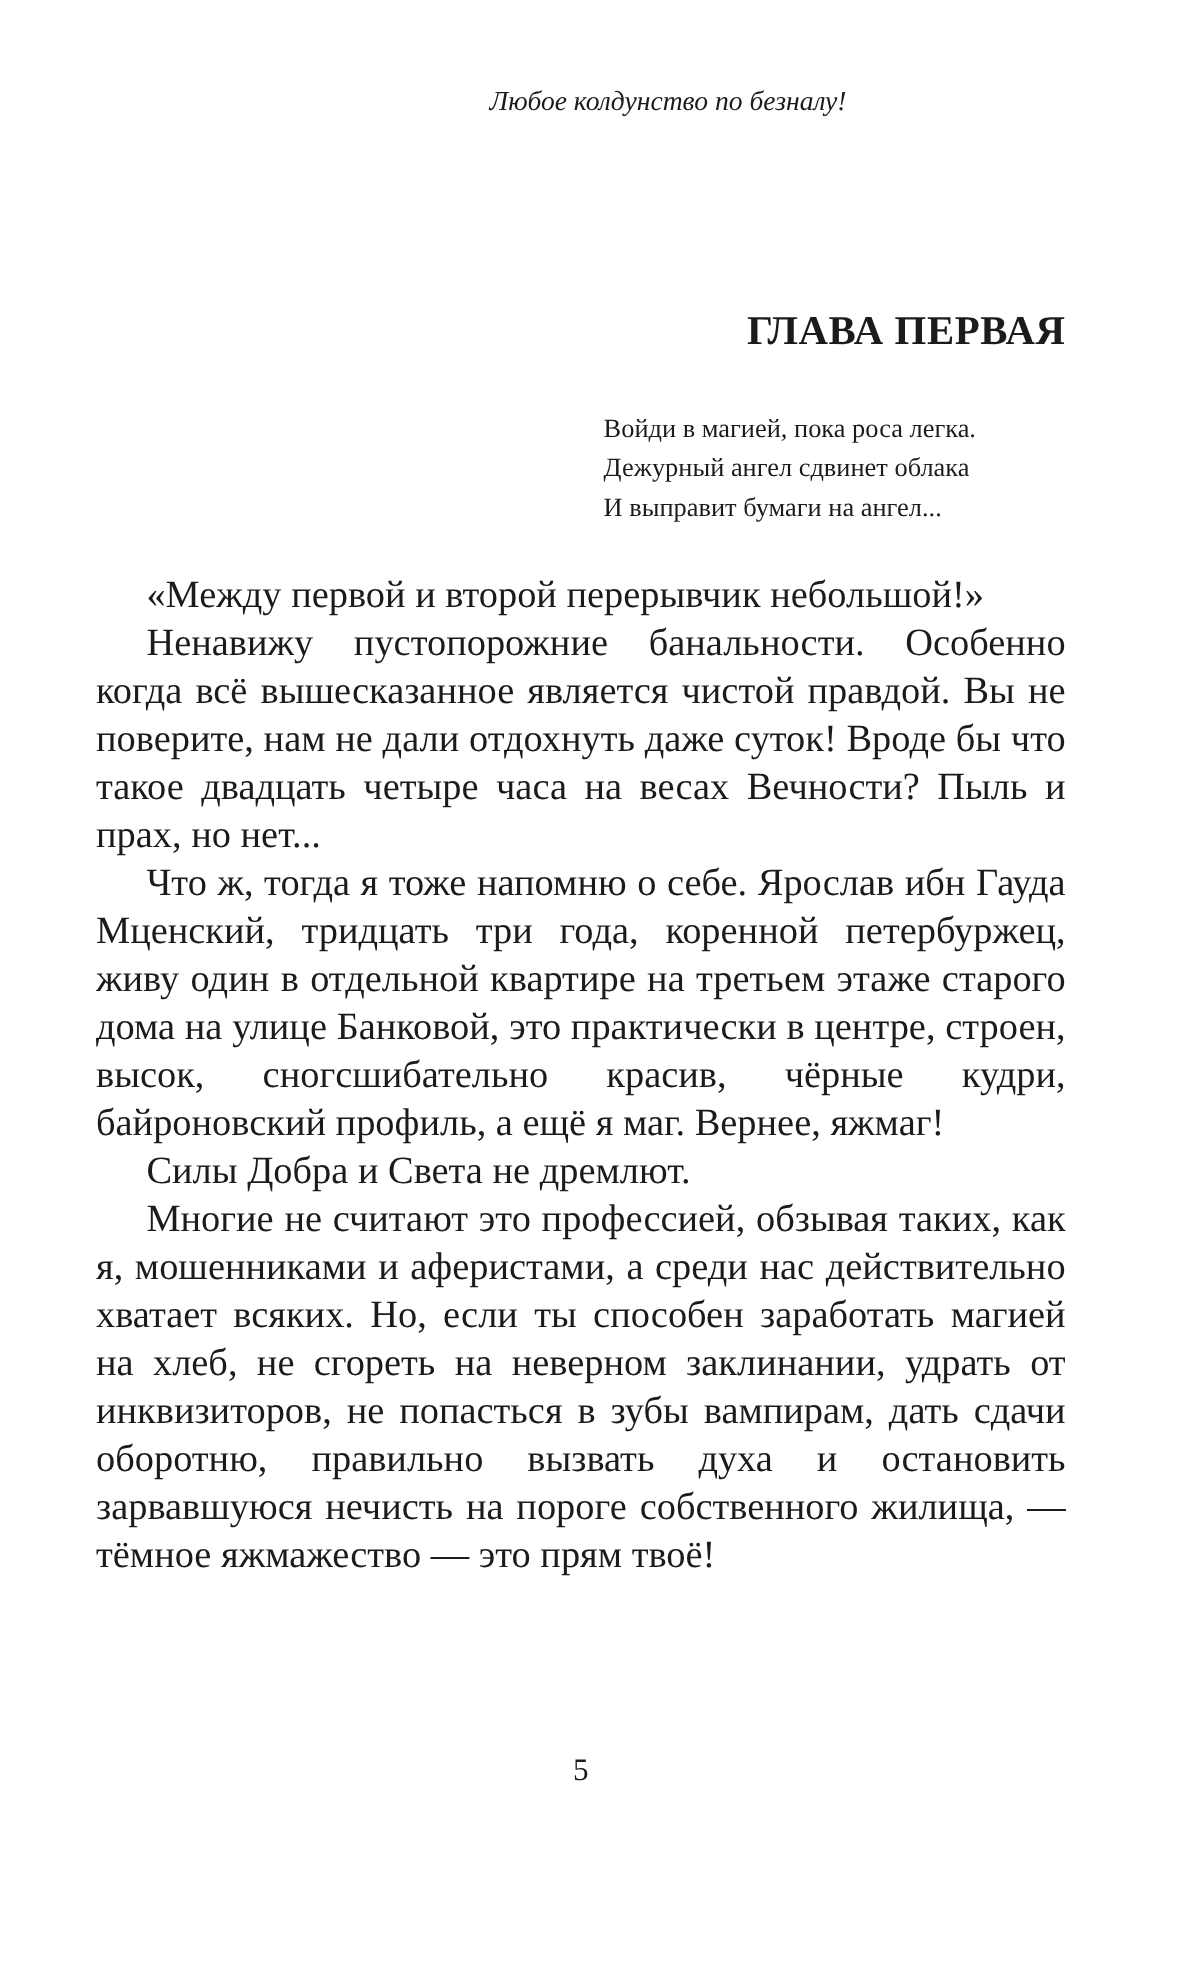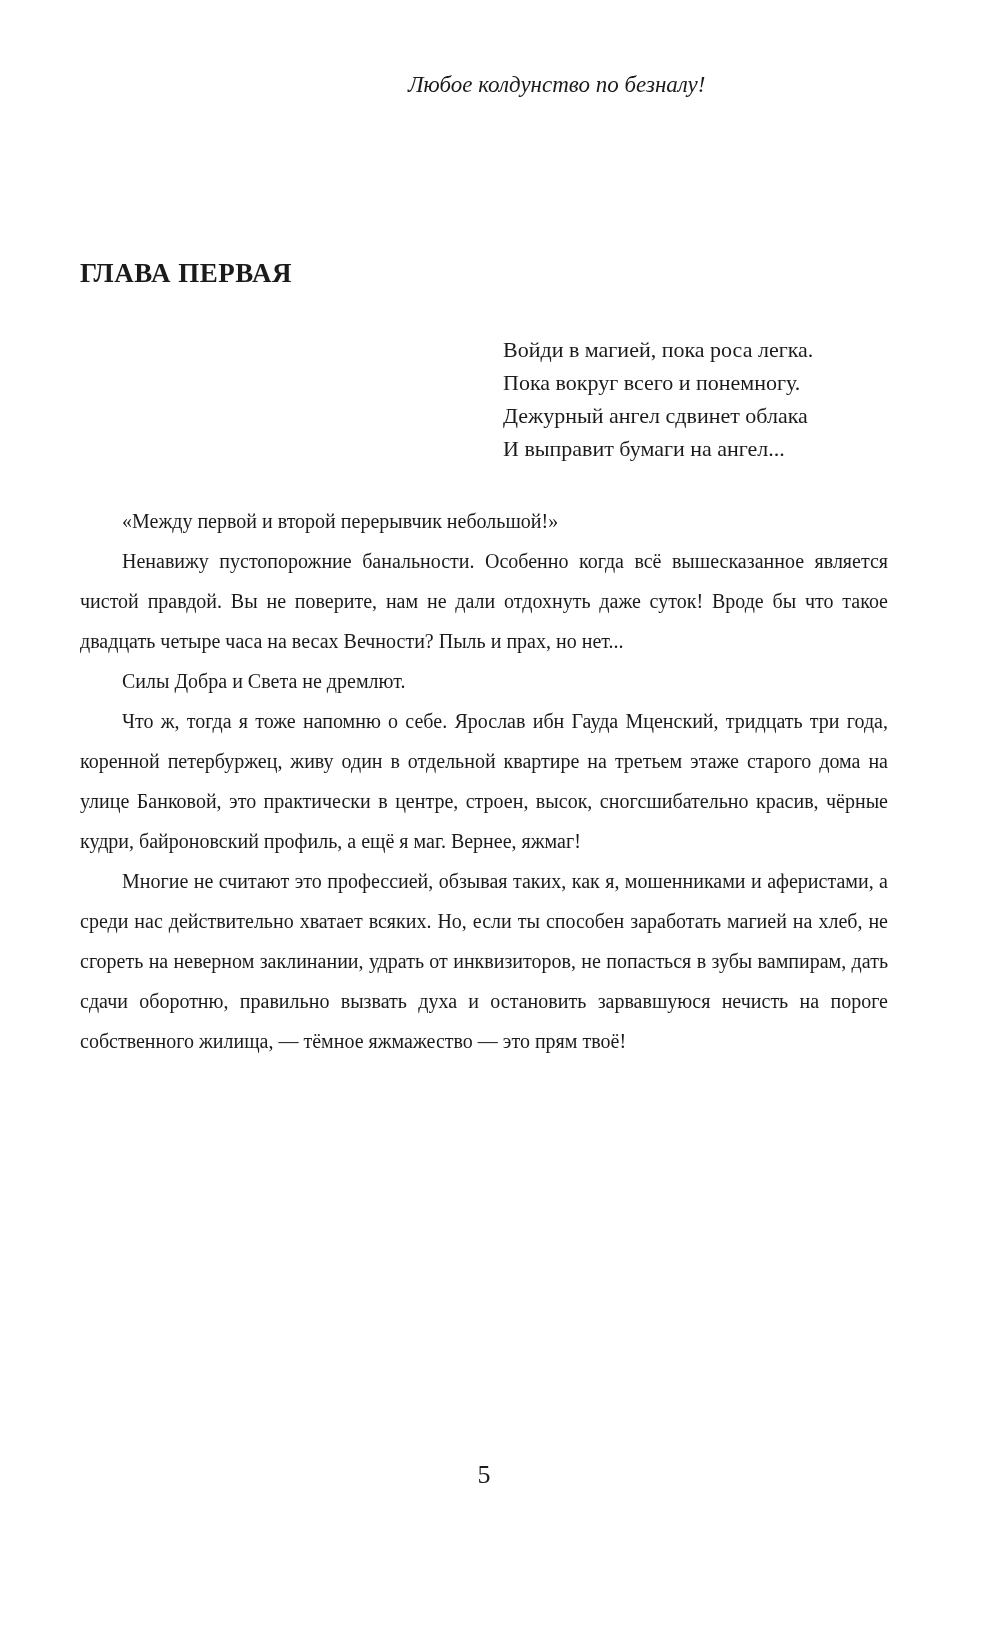--- a/index.html
+++ b/index.html
@@ -21,36 +21,36 @@
   }
   .epigraph {
     margin-left: 400px;
     margin-right: 60px;
     font-style: italic;
     font-size: 23px;
     line-height: 30px;
   }
   .chapter-title {
     margin: 158px 104px 0 72px;
-    text-align: left;
-    font-size: 27px;
+    text-align: right;
+    font-size: 34px;
     font-weight: bold;
     letter-spacing: 0.5px;
   }
   .poem {
     margin-top: 44px;
     margin-left: 495px;
     font-size: 22px;
     line-height: 33px;
   }
   .body-text {
     margin-top: 36px;
     padding-left: 72px;
     padding-right: 104px;
-    font-size: 20px;
+    font-size: 32px;
     line-height: 40px;
     text-align: justify;
   }
   .body-text p {
     margin: 0;
     text-indent: 42px;
   }
   .page-number {
     position: absolute;
     left: 72px;
@@ -66,28 +66,27 @@
 <div class="page">
 
   <div class="epigraph">
     <div>Любое колдунство по безналу!</div>
   </div>
 
   <h1 class="chapter-title">ГЛАВА ПЕРВАЯ</h1>
 
   <div class="poem">
     <div>Войди в магией, пока роса легка.</div>
-    <div>Пока вокруг всего и понемногу.</div>
     <div>Дежурный ангел сдвинет облака</div>
     <div>И выправит бумаги на ангел...</div>
   </div>
 
   <div class="body-text">
     <p>«Между первой и второй перерывчик небольшой!»</p>
     <p>Ненавижу пустопорожние банальности. Особенно когда всё вышесказанное является чистой правдой. Вы не поверите, нам не дали отдохнуть даже суток! Вроде бы что такое двадцать четыре часа на весах Вечности? Пыль и прах, но нет...</p>
+    <p>Что ж, тогда я тоже напомню о себе. Ярослав ибн Гауда Мценский, тридцать три года, коренной петербуржец, живу один в отдельной квартире на третьем этаже старого дома на улице Банковой, это практически в центре, строен, высок, сногсшибательно красив, чёрные кудри, байроновский профиль, а ещё я маг. Вернее, яжмаг!</p>
     <p>Силы Добра и Света не дремлют.</p>
-    <p>Что ж, тогда я тоже напомню о себе. Ярослав ибн Гауда Мценский, тридцать три года, коренной петербуржец, живу один в отдельной квартире на третьем этаже старого дома на улице Банковой, это практически в центре, строен, высок, сногсшибательно красив, чёрные кудри, байроновский профиль, а ещё я маг. Вернее, яжмаг!</p>
     <p>Многие не считают это профессией, обзывая таких, как я, мошенниками и аферистами, а среди нас действительно хватает всяких. Но, если ты способен заработать магией на хлеб, не сгореть на неверном заклинании, удрать от инквизиторов, не попасться в зубы вампирам, дать сдачи оборотню, правильно вызвать духа и остановить зарвавшуюся нечисть на пороге собственного жилища, — тёмное яжмажество — это прям твоё!</p>
   </div>
 
   <div class="page-number">5</div>
 
 </div>
 
 </body></html>

